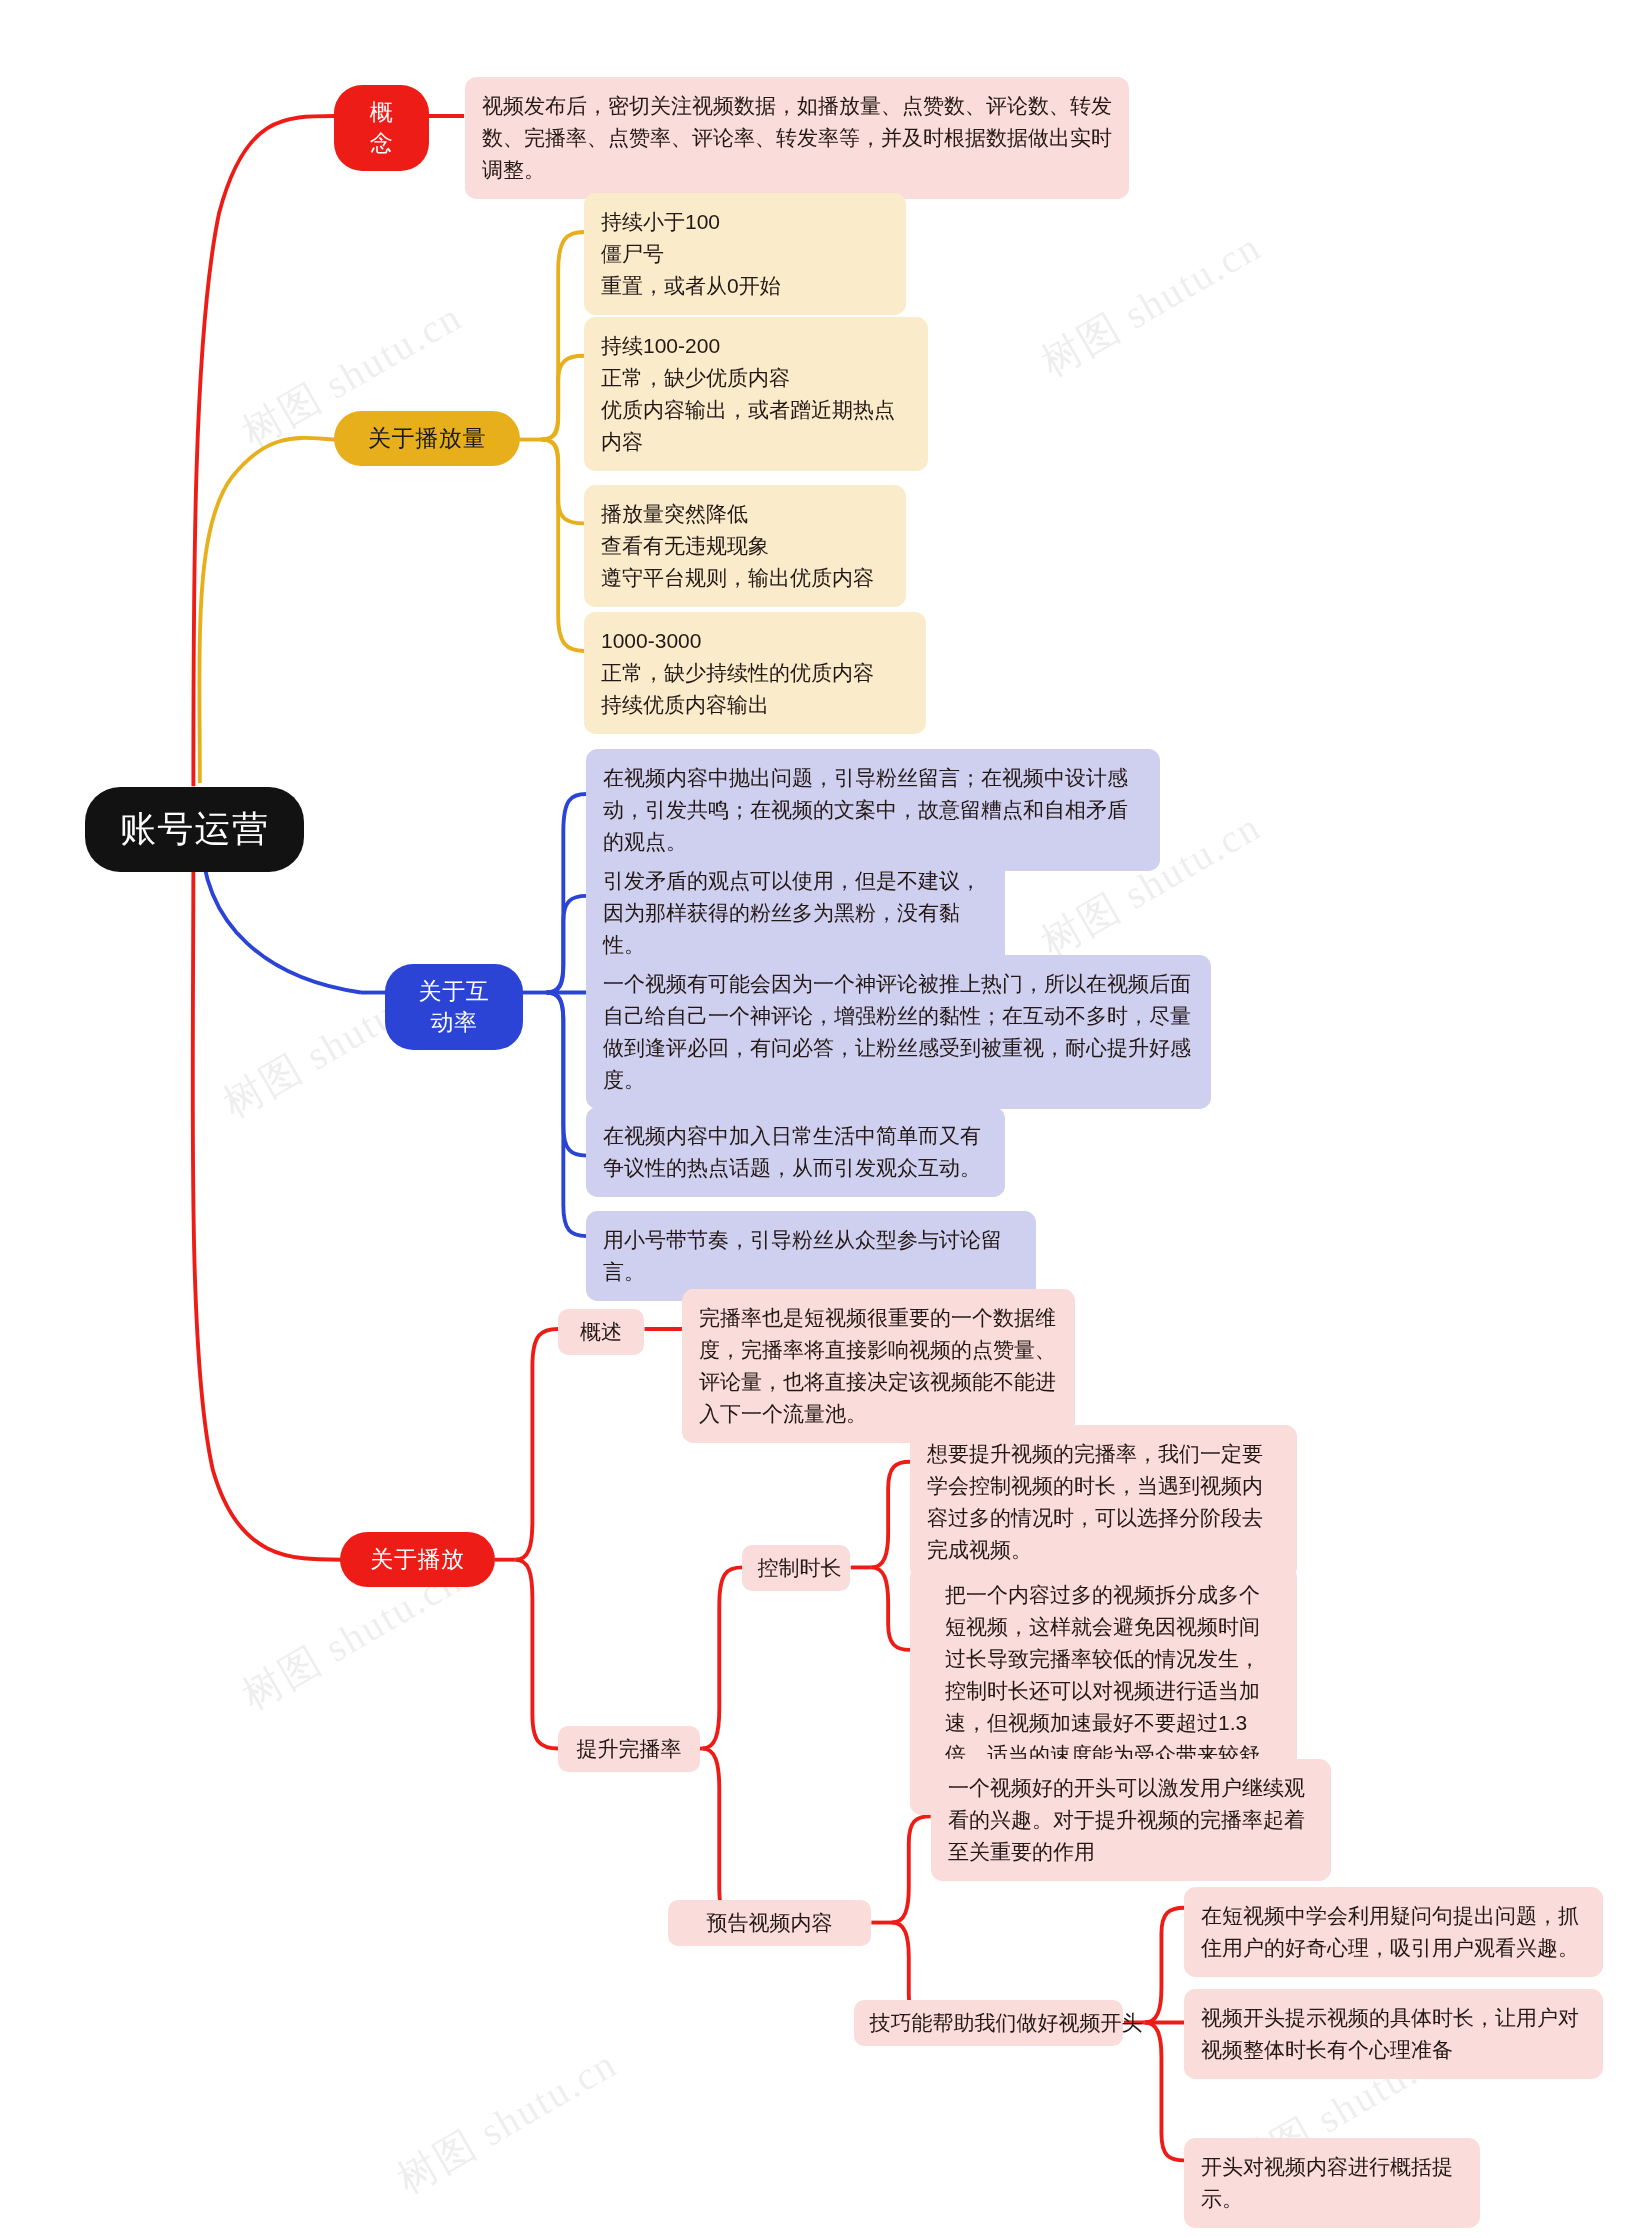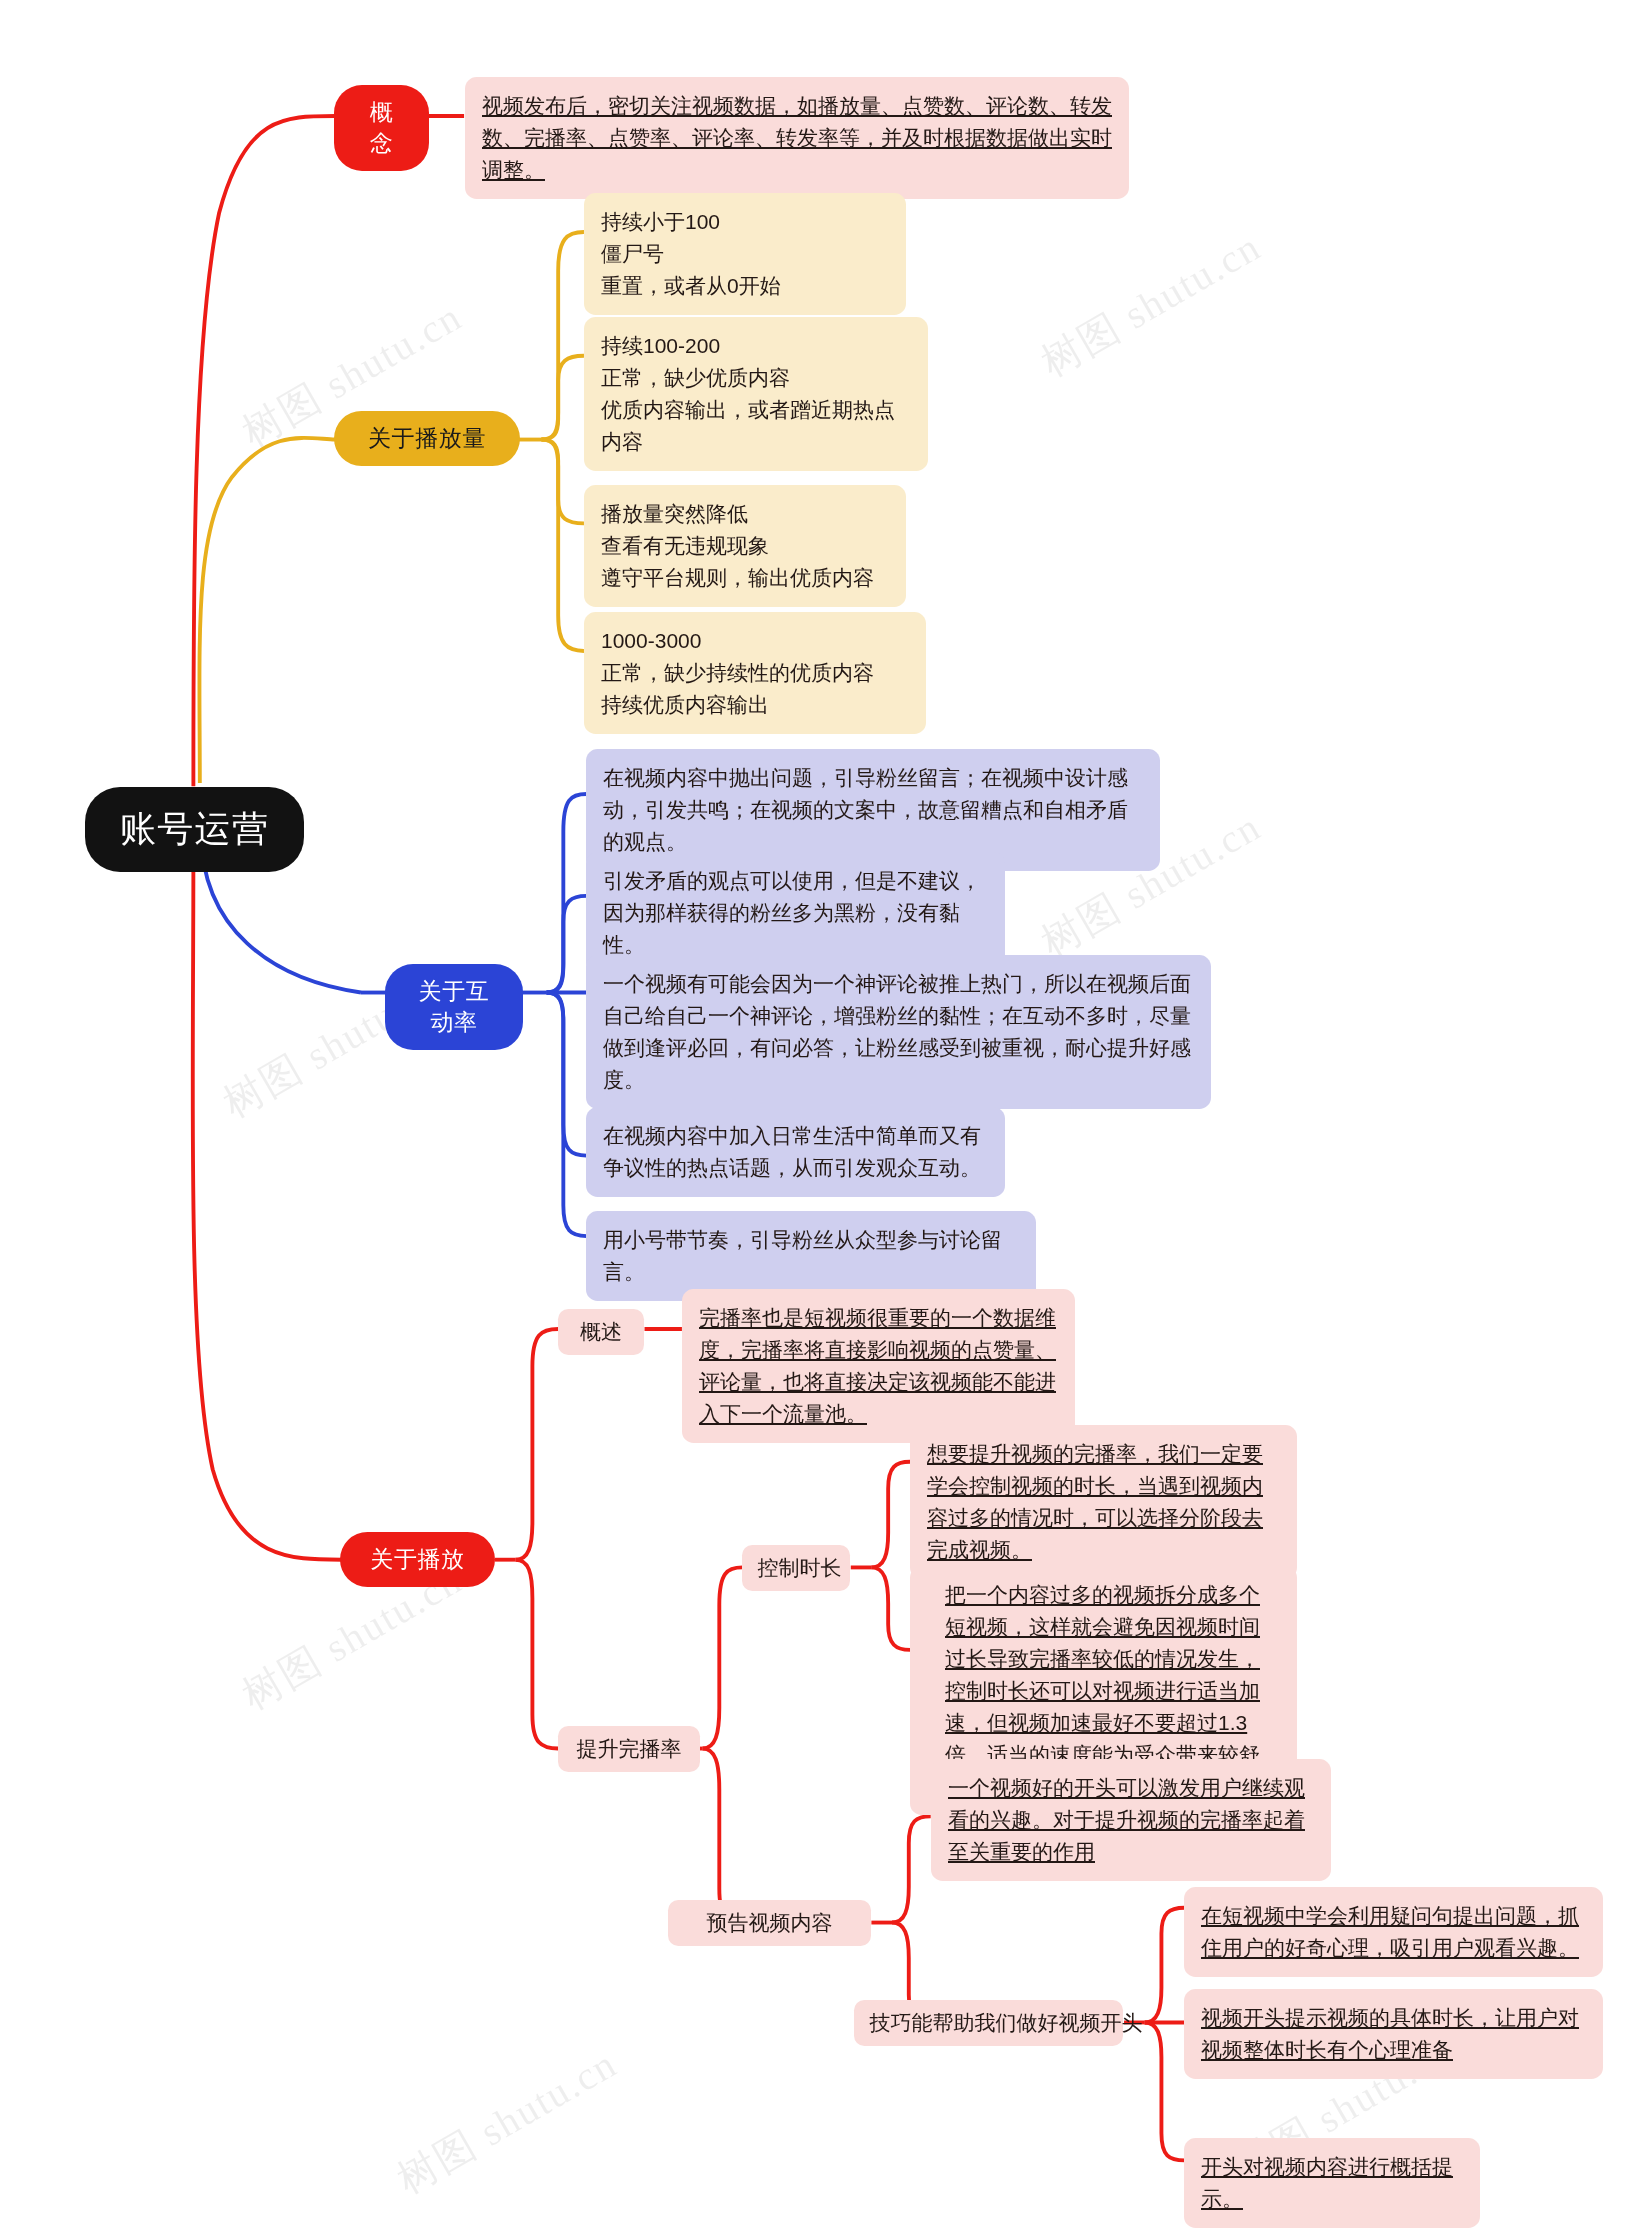--- a/index.html
+++ b/index.html
@@ -50,21 +50,21 @@
   .pill.yellow{background:#E8AF1C;color:#1a1a1a;}
   .pill.blue{background:#2B44D6;}
   
   .box{
     border-radius:11.6px;
     font-size:21px;
     line-height:1.52;
     padding:13px 17px;
     color:#231815;
   }
-  .box.pink{background:#FADCDA;text-decoration:underline;}
+  .box.pink{background:#FADCDA;}
   .box.cream{background:#FAECCB;}
   .box.lav{background:#CFCFEF;}
   
   .chip{
     background:#FADCDA;
     border-radius:10.3px;
     font-size:21px;
     padding:9px 15.5px;
     color:#231815;
     text-align:center;

